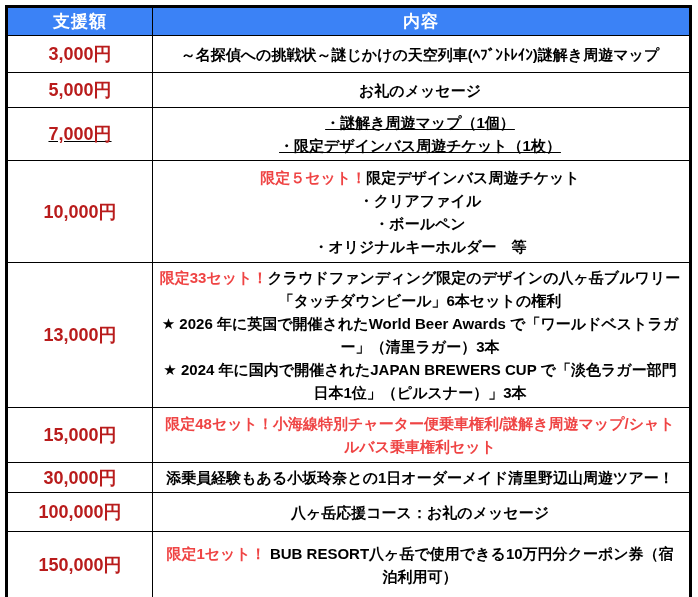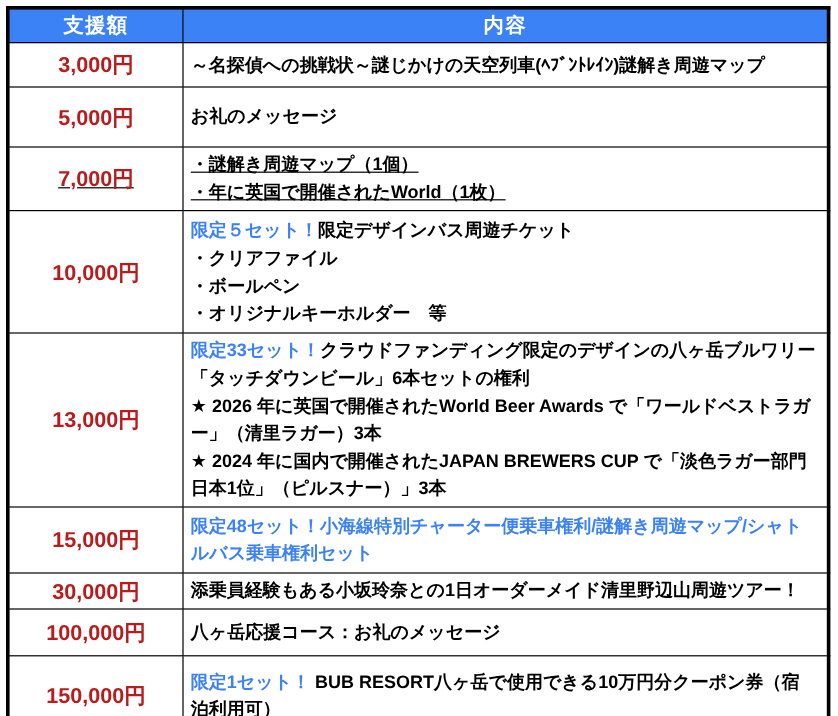--- a/index.html
+++ b/index.html
@@ -40,24 +40,24 @@
     font-weight: bold;
     color: #b91c1c;
   }
   td.content {
     padding: 3px 8px 3px 6px;
     font-size: 15px;
     font-weight: bold;
     color: #000;
     line-height: 23px;
   }
-  td.content p { margin: 0; }
-  .red { color: #3b82f6; }
+  td.content p { margin: 0; text-align: center; }
+  .red { color: #ef4444; }
   tr.r0 { height: 37px; }
-  tr.r1 { height: 50px; }
+  tr.r1 { height: 35px; }
   tr.r2 { height: 53px; text-decoration: underline; }
   tr.r3 { height: 102px; }
   tr.r4 { height: 138px; }
   tr.r5 { height: 55px; }
   tr.r6 { height: 25px; }
   tr.r7 { height: 39px; }
   tr.r8 { height: 68px; }
 </style>
 </head>
 <body>
@@ -84,21 +84,21 @@
       <tr class="r1">
         <td class="price">5,000円</td>
         <td class="content">
           <p><span>お礼のメッセージ</span></p>
         </td>
       </tr>
       <tr class="r2">
         <td class="price">7,000円</td>
         <td class="content">
           <p><span>・謎解き周遊マップ（1個）</span></p>
-          <p><span>・年に英国で開催されたWorld（1枚）</span></p>
+          <p><span>・限定デザインバス周遊チケット（1枚）</span></p>
         </td>
       </tr>
       <tr class="r3">
         <td class="price">10,000円</td>
         <td class="content">
           <p><span class="red">限定５セット！</span><span>限定デザインバス周遊チケット</span></p>
           <p><span>・クリアファイル</span></p>
           <p><span>・ボールペン</span></p>
           <p><span>・オリジナルキーホルダー　等</span></p>
         </td>

